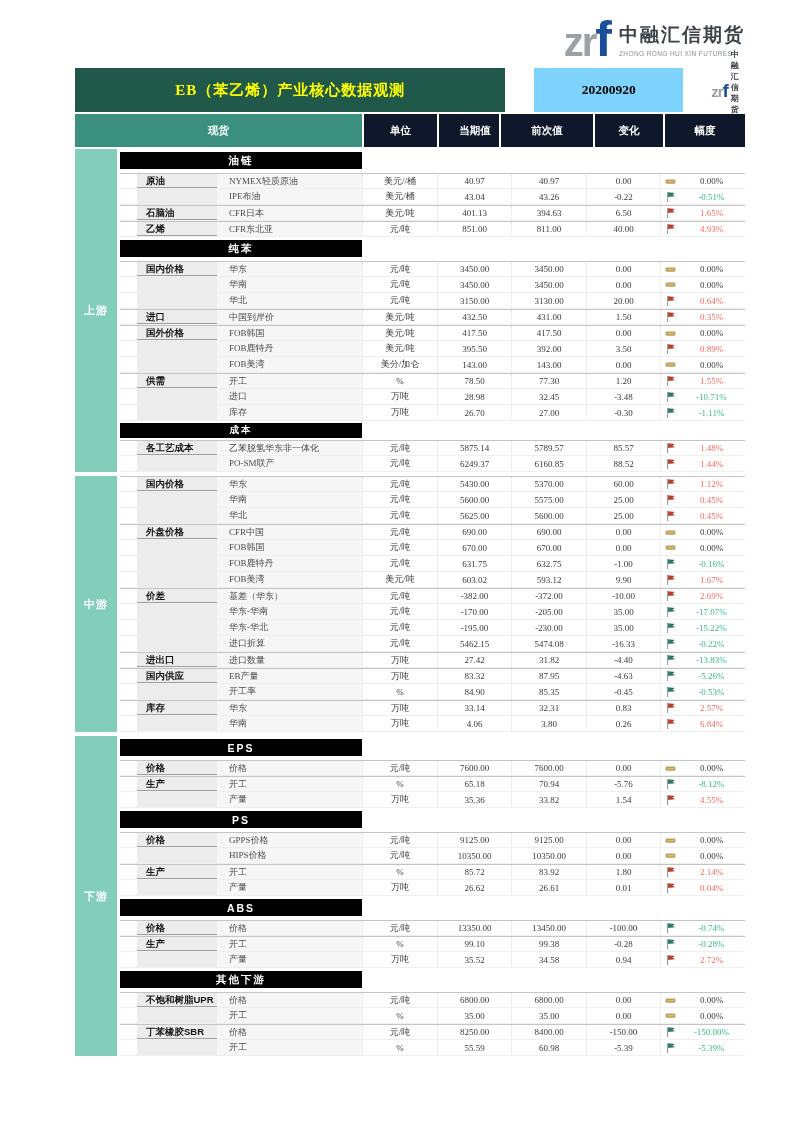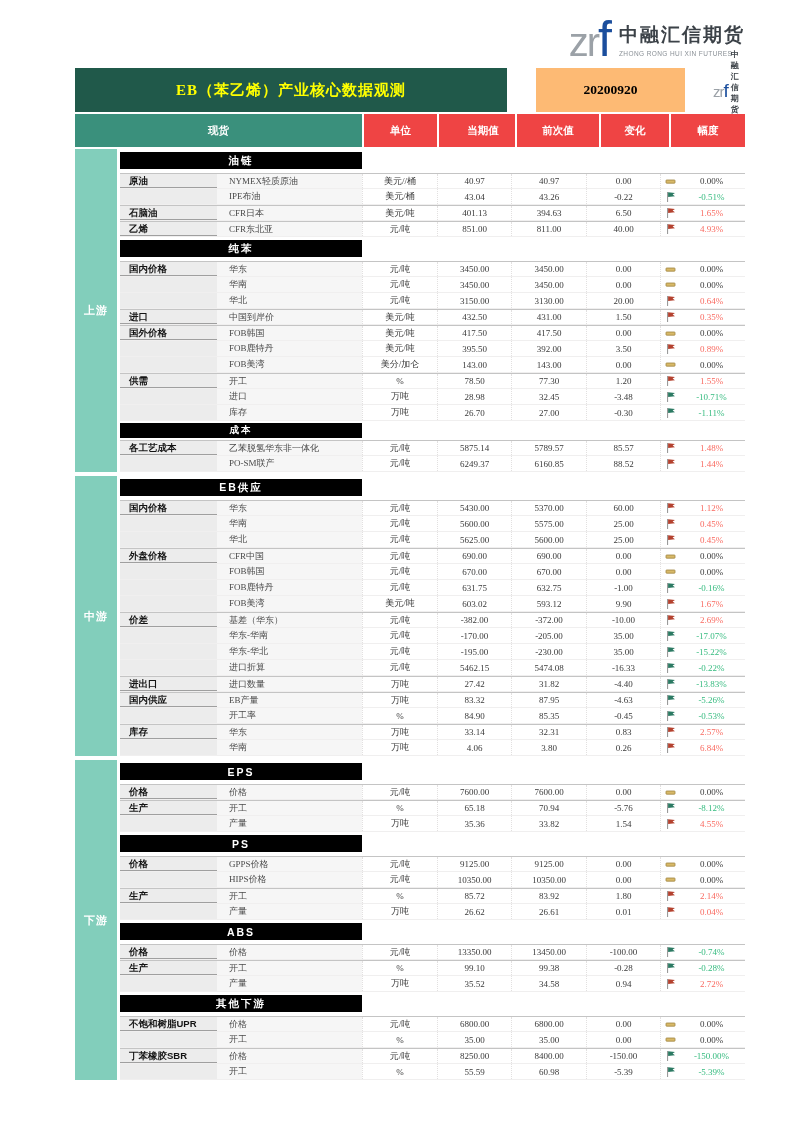--- a/index.html
+++ b/index.html
@@ -3,63 +3,63 @@
 <meta charset="utf-8">
 <style>
   * { margin:0; padding:0; box-sizing:border-box; }
   html,body { background:#ffffff; }
   body {
     width:793px; height:1122px; position:relative; overflow:hidden;
     font-family:"Liberation Serif", serif; color:#3a3a3a;
   }
   
   .top-logo { position:absolute; top:14px; right:48px; display:flex; align-items:center; }
-  .mark { font-family:"Liberation Sans", sans-serif; font-weight:normal; line-height:1; }
+  .mark { font-family:"Liberation Sans", sans-serif; font-weight:bold; line-height:1; }
   .mark .zr { font-size:40px; color:#9ba1a7; letter-spacing:-2px; }
   .mark .f  { font-size:50px; color:#1b4e9d; }
   .logo-text { margin-left:7px; }
   .logo-cn { font-family:"Liberation Sans", sans-serif; font-weight:bold; font-size:19px; color:#3c4248; letter-spacing:2px; }
   .logo-en { font-family:"Liberation Sans", sans-serif; font-size:6.5px; color:#8a9096; letter-spacing:0.4px; margin-top:2px; }
   
   .sheet { position:absolute; left:75px; top:68px; width:670px; }
   
   .title-bar { display:flex; height:44px;gap:28px; }
   .title-green { width:434px; background:#20594a; color:#ffff00; display:flex; align-items:center; justify-content:center;
                  font-weight:bold; font-size:15px; letter-spacing:1px; }
-  .date-box { width:150px; background:#fdba74; color:#000; display:flex; align-items:center; justify-content:center;
+  .date-box { width:150px; background:#7dd3fc; color:#000; display:flex; align-items:center; justify-content:center;
               font-weight:bold; font-size:13.5px; font-family:"Liberation Serif", serif; margin-left:1px; }
   .mini-logo { flex:1; background:#fff; display:flex; align-items:center; justify-content:center; }
   .mini-logo .mark .zr { font-size:15px; letter-spacing:-1px; }
   .mini-logo .mark .f { font-size:19px; }
   .mini-text { margin-left:2px; }
   .mini-cn { font-family:"Liberation Sans", sans-serif; font-weight:bold; font-size:8px; color:#3c4248; }
   .mini-en { font-family:"Liberation Sans", sans-serif; font-size:3px; color:#8a9096; }
   
   .head-row { display:flex; height:33px; margin-top:2px; }
   .head-row > div { display:flex; align-items:center; justify-content:center; color:#fff; font-weight:bold;
                     font-size:10.5px; font-family:"Liberation Sans", sans-serif; }
   .h-spot { width:287px; background:#3a907c; }
-  .h-dark { background:#ef4444; margin-left:2px; }
-  .h-unit{width:73px;} .h-cur{width:76px;padding-left:12px;} .h-prev{width:82px;} .h-chg{width:68px;} .h-pct{flex:1;}
+  .h-dark { background:#0f172a; margin-left:2px; }
+  .h-unit{width:73px;} .h-cur{width:60px;padding-left:12px;} .h-prev{width:92px;} .h-chg{width:68px;} .h-pct{flex:1;}
   
   .tbody { margin-top:2px; }
   .group { display:flex; margin-bottom:4px; }
   .band { width:42px; background:#82cebb; color:#fff; font-weight:bold; font-size:11px;
           font-family:"Liberation Sans", sans-serif; display:flex; align-items:center; justify-content:center; letter-spacing:1px; }
   .rows { flex:1; margin-left:3px; }
   .sec { padding:3px 0 4px 0; }
   .sec-bar { width:242px; height:17px; background:#000000; color:#fff; font-weight:bold; font-size:10.5px;
              font-family:"Liberation Sans", sans-serif; display:flex; align-items:center; justify-content:center; letter-spacing:2px; }
   .sec.small { padding:2px 0; }
   .sec.small .sec-bar { height:15px; font-size:9.5px; }
   .row { display:grid; grid-template-columns:97px 145px 75px 74px 75px 74px 18px 1fr;
          height:16px; align-items:stretch; border-bottom:1px solid #f0efef; }
   .row.start { border-top:1px solid #c4c4c4; }
   .c-label { background:#ececec; font-family:"Liberation Sans", sans-serif; font-weight:bold; font-size:9.5px;
-             color:#141414; padding-left:9px; display:flex; align-items:center; }
+             color:#141414; padding-left:9px; display:flex; align-items:center;margin-left:17px; }
   .row.start .c-label { box-shadow:inset 0 -1px 0 #9f9f9f; }
   .c-item { background:#f6f6f6; font-size:9px; color:#4a4a4a; padding-left:12px; display:flex; align-items:center; }
   .c-num { font-size:9px; color:#3a3a3a; display:flex; align-items:center; justify-content:center; border-left:1px dotted #e2e0e0; }
   .c-flag { display:flex; align-items:center; justify-content:flex-start; padding-left:4px; border-left:1px dotted #e2e0e0; }
   .c-pct { font-size:9px; display:flex; align-items:center; justify-content:center; }
   .c-pct.up { color:#f96a60; } .c-pct.down { color:#35bb7f; } .c-pct.flat { color:#3a3a3a; }
 </style>
 </head>
 <body>
 
@@ -340,23 +340,20 @@
                 <path d="M3.1 1.2 L10 2 L7.6 3.6 L10 5.2 L3.1 6 Z" fill="#b4422f"></path>
               </svg>
             </div>
             <div class="c-pct up">1.44%</div>
           </div>
         </div>
       </div>
       <div class="group">
         <div class="band">中游</div>
         <div class="rows">
-          <div class="sec">
-            <div class="sec-bar">EB供应</div>
-          </div>
           <div class="row start">
             <div class="c-label">国内价格</div>
             <div class="c-item">华东</div>
             <div class="c-num">元/吨</div>
             <div class="c-num">5430.00</div>
             <div class="c-num">5370.00</div>
             <div class="c-num">60.00</div>
             <div class="c-flag">
               <svg width="11" height="12" viewBox="0 0 11 12">
                 <rect x="2" y="1" width="1.1" height="10" fill="#9a9a9a"></rect>

